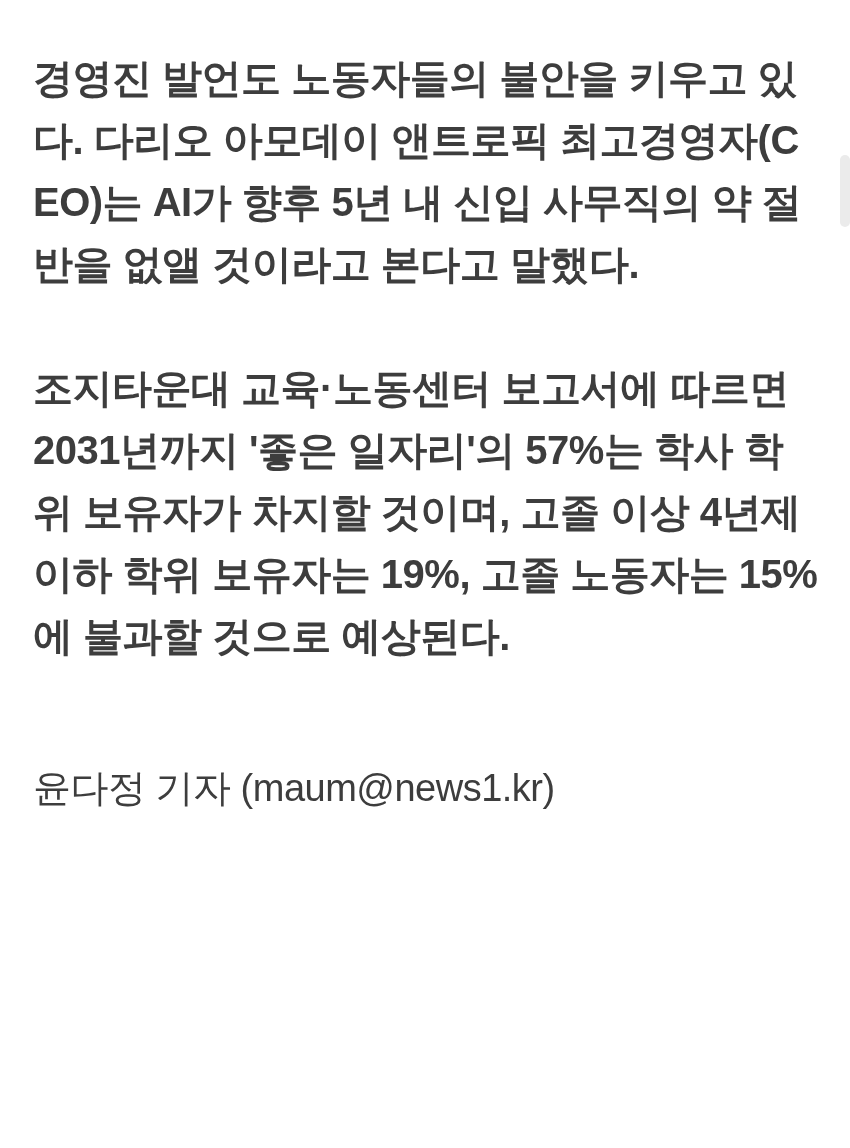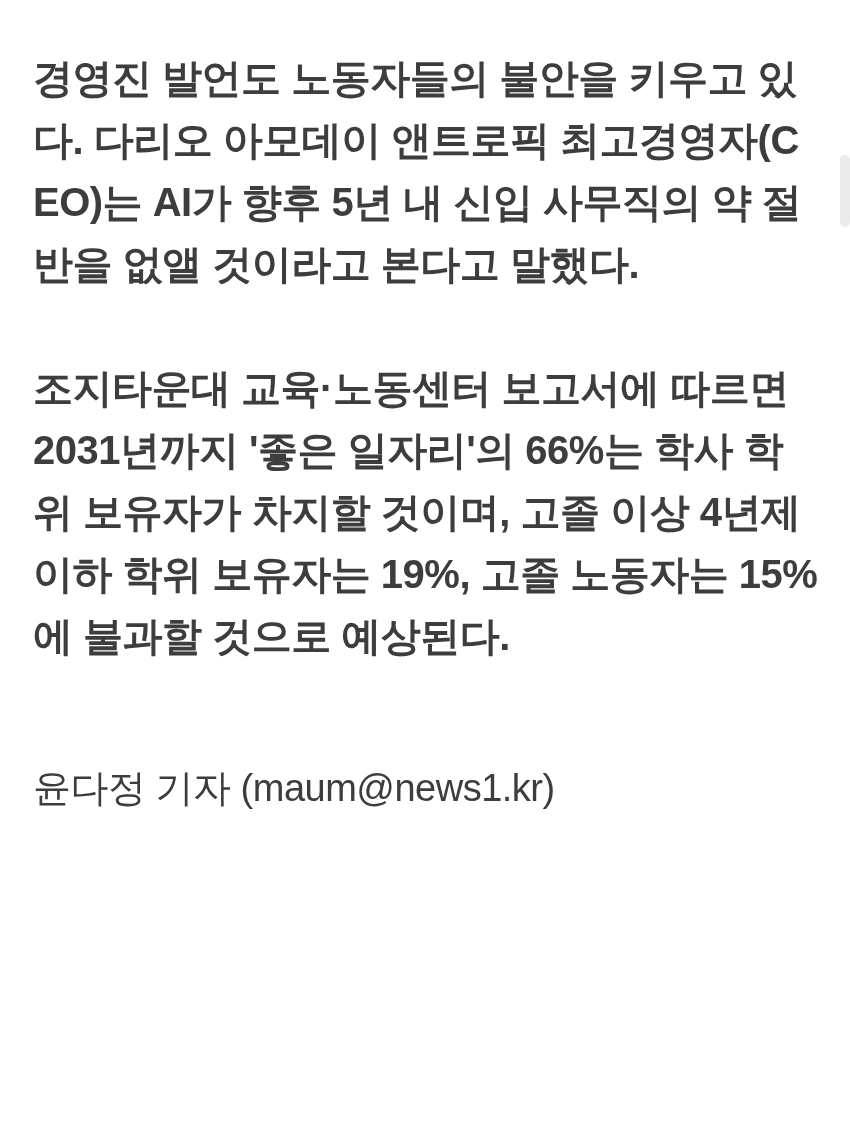--- a/index.html
+++ b/index.html
@@ -44,17 +44,17 @@
     border-radius: 5px;
     background: #ebebeb;
   }
 </style>
 </head>
 <body>
 
 <div class="page">
   <article class="article-body">
     <p class="para">경영진 발언도 노동자들의 불안을 키우고 있다. 다리오 아모데이 앤트로픽 최고경영자(CEO)는 AI가 향후 5년 내 신입 사무직의 약 절반을 없앨 것이라고 본다고 말했다.</p>
-    <p class="para">조지타운대 교육·노동센터 보고서에 따르면 2031년까지 '좋은 일자리'의 66%는 학사 학위 보유자가 차지할 것이며, 고졸 이상 4년제 이하 학위 보유자는 19%, 고졸 노동자는 15%에 불과할 것으로 예상된다.</p>
+    <p class="para">조지타운대 교육·노동센터 보고서에 따르면 2031년까지 '좋은 일자리'의 57%는 학사 학위 보유자가 차지할 것이며, 고졸 이상 4년제 이하 학위 보유자는 19%, 고졸 노동자는 15%에 불과할 것으로 예상된다.</p>
     <p class="byline">윤다정 기자 (maum@news1.kr)</p>
   </article>
   <div class="scrollbar-thumb"></div>
 </div>
 
 </body></html>

